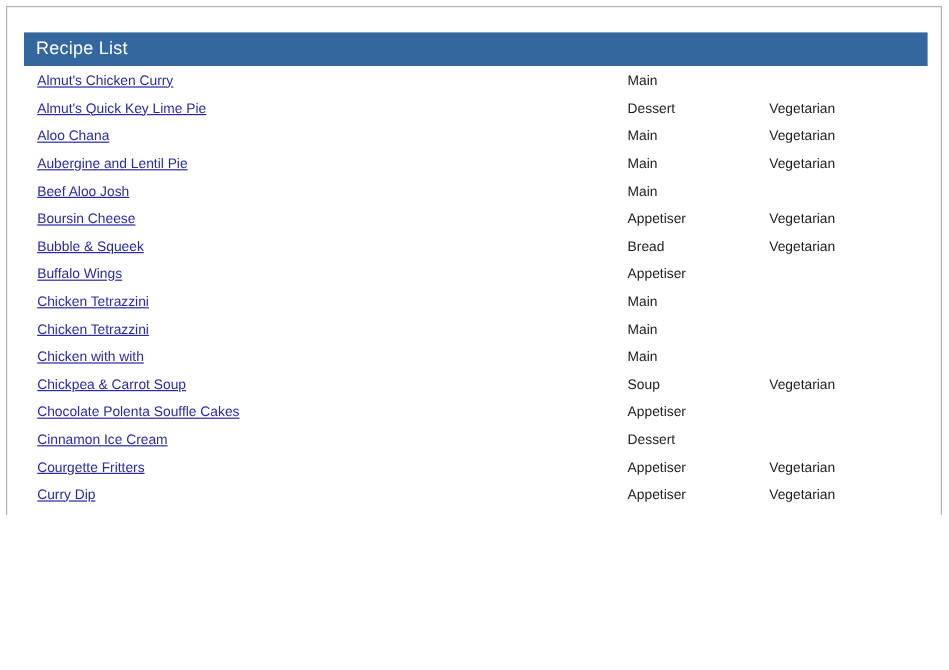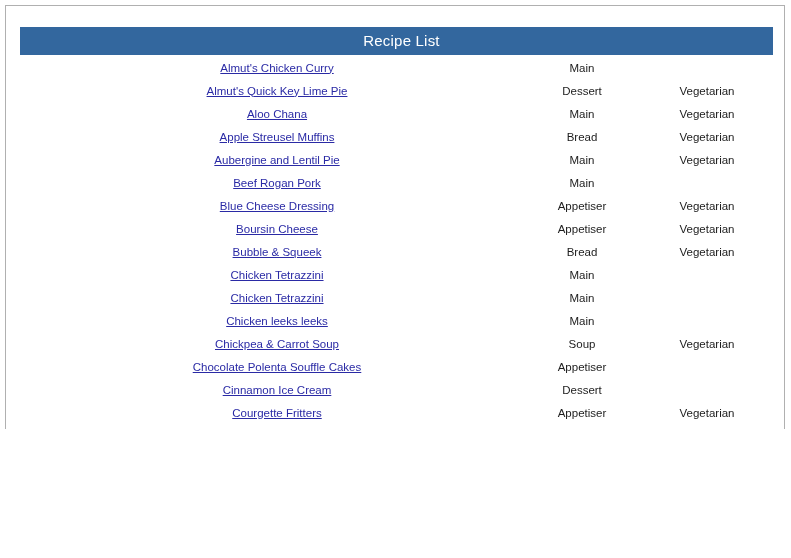--- a/index.html
+++ b/index.html
@@ -17,21 +17,20 @@
     position: absolute;
     left: 5px;
     top: 5px;
     width: 780px;
     height: 424px;
     border: 1px solid #b0b0b0;
     border-bottom: none;
     box-sizing: border-box;
     background: #ffffff;
     overflow: hidden;
-    text-align: center;
   }
   .panel {
     position: absolute;
     left: 14px;
     top: 21px;
     width: 753px;
   }
   .panel-header {
     background: #33679e;
     color: #ffffff;
@@ -92,61 +91,56 @@
             <td class="col-name"><a class="recipe-link">Almut's Quick Key Lime Pie</a></td>
             <td class="col-cat"><span class="cell-text">Dessert</span></td>
             <td class="col-diet"><span class="cell-text">Vegetarian</span></td>
           </tr>
           <tr>
             <td class="col-name"><a class="recipe-link">Aloo Chana</a></td>
             <td class="col-cat"><span class="cell-text">Main</span></td>
             <td class="col-diet"><span class="cell-text">Vegetarian</span></td>
           </tr>
           <tr>
-            <td class="col-name"><a class="recipe-link">Apple Streusel Muffins</a></td>
-            <td class="col-cat"><span class="cell-text">Bread</span></td>
-            <td class="col-diet"><span class="cell-text">Vegetarian</span></td>
-          </tr>
-          <tr>
             <td class="col-name"><a class="recipe-link">Aubergine and Lentil Pie</a></td>
             <td class="col-cat"><span class="cell-text">Main</span></td>
             <td class="col-diet"><span class="cell-text">Vegetarian</span></td>
           </tr>
           <tr>
-            <td class="col-name"><a class="recipe-link">Beef Rogan Pork</a></td>
+            <td class="col-name"><a class="recipe-link">Beef Aloo Josh</a></td>
             <td class="col-cat"><span class="cell-text">Main</span></td>
             <td class="col-diet"><span class="cell-text"></span></td>
-          </tr>
-          <tr>
-            <td class="col-name"><a class="recipe-link">Blue Cheese Dressing</a></td>
-            <td class="col-cat"><span class="cell-text">Appetiser</span></td>
-            <td class="col-diet"><span class="cell-text">Vegetarian</span></td>
           </tr>
           <tr>
             <td class="col-name"><a class="recipe-link">Boursin Cheese</a></td>
             <td class="col-cat"><span class="cell-text">Appetiser</span></td>
             <td class="col-diet"><span class="cell-text">Vegetarian</span></td>
           </tr>
           <tr>
             <td class="col-name"><a class="recipe-link">Bubble &amp; Squeek</a></td>
             <td class="col-cat"><span class="cell-text">Bread</span></td>
             <td class="col-diet"><span class="cell-text">Vegetarian</span></td>
           </tr>
           <tr>
+            <td class="col-name"><a class="recipe-link">Buffalo Wings</a></td>
+            <td class="col-cat"><span class="cell-text">Appetiser</span></td>
+            <td class="col-diet"><span class="cell-text"></span></td>
+          </tr>
+          <tr>
             <td class="col-name"><a class="recipe-link">Chicken Tetrazzini</a></td>
             <td class="col-cat"><span class="cell-text">Main</span></td>
             <td class="col-diet"><span class="cell-text"></span></td>
           </tr>
           <tr>
             <td class="col-name"><a class="recipe-link">Chicken Tetrazzini</a></td>
             <td class="col-cat"><span class="cell-text">Main</span></td>
             <td class="col-diet"><span class="cell-text"></span></td>
           </tr>
           <tr>
-            <td class="col-name"><a class="recipe-link">Chicken leeks leeks</a></td>
+            <td class="col-name"><a class="recipe-link">Chicken with with</a></td>
             <td class="col-cat"><span class="cell-text">Main</span></td>
             <td class="col-diet"><span class="cell-text"></span></td>
           </tr>
           <tr>
             <td class="col-name"><a class="recipe-link">Chickpea &amp; Carrot Soup</a></td>
             <td class="col-cat"><span class="cell-text">Soup</span></td>
             <td class="col-diet"><span class="cell-text">Vegetarian</span></td>
           </tr>
           <tr>
             <td class="col-name"><a class="recipe-link">Chocolate Polenta Souffle Cakes</a></td>
@@ -157,20 +151,25 @@
             <td class="col-name"><a class="recipe-link">Cinnamon Ice Cream</a></td>
             <td class="col-cat"><span class="cell-text">Dessert</span></td>
             <td class="col-diet"><span class="cell-text"></span></td>
           </tr>
           <tr>
             <td class="col-name"><a class="recipe-link">Courgette Fritters</a></td>
             <td class="col-cat"><span class="cell-text">Appetiser</span></td>
             <td class="col-diet"><span class="cell-text">Vegetarian</span></td>
           </tr>
           <tr>
+            <td class="col-name"><a class="recipe-link">Curry Dip</a></td>
+            <td class="col-cat"><span class="cell-text">Appetiser</span></td>
+            <td class="col-diet"><span class="cell-text">Vegetarian</span></td>
+          </tr>
+          <tr>
             <td class="col-name"><a class="recipe-link">Dal Makkni</a></td>
             <td class="col-cat"><span class="cell-text">Main</span></td>
             <td class="col-diet"><span class="cell-text">Vegetarian</span></td>
           </tr>
         </tbody>
     </table>
 
   </div>
 </div>
 

